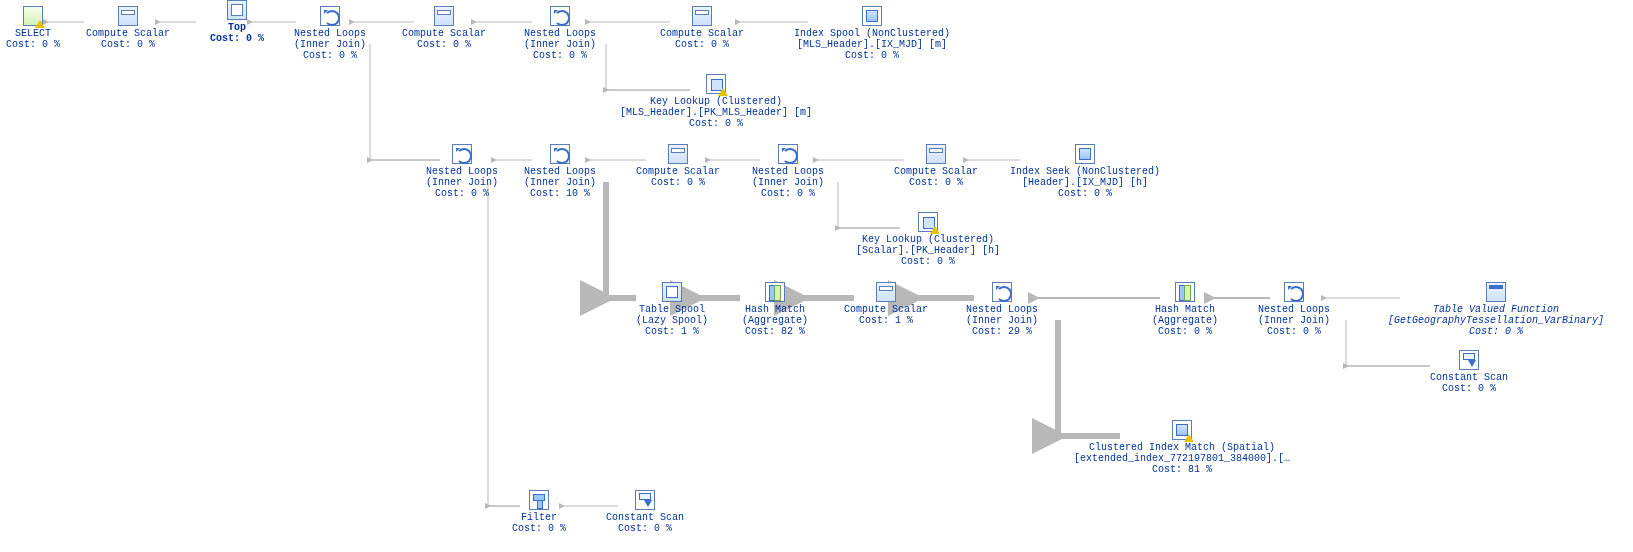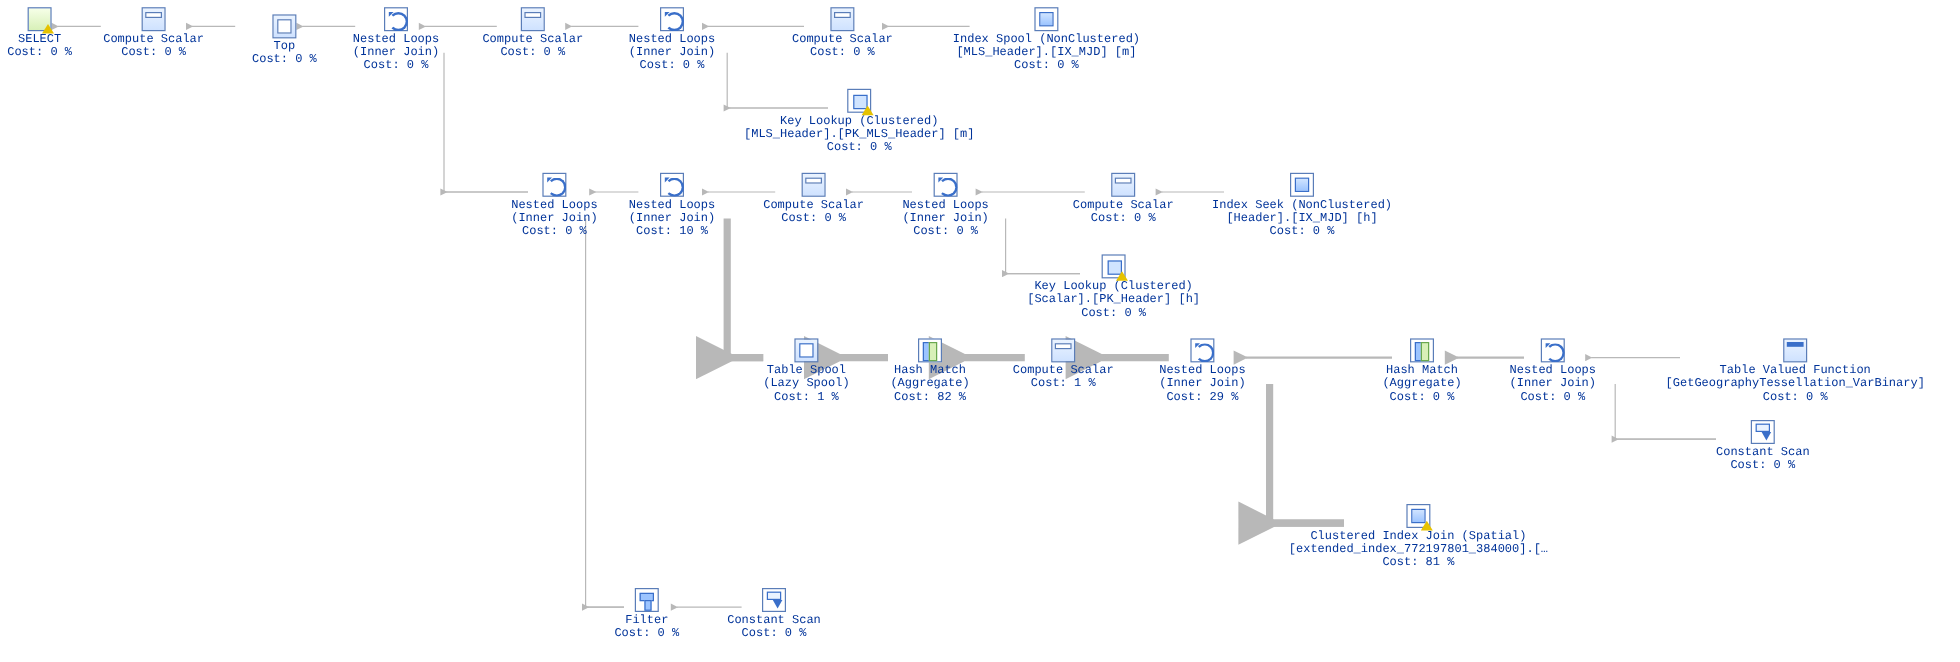--- a/index.html
+++ b/index.html
@@ -108,21 +108,21 @@
   <span class="lbl">SELECT</span>
   <span class="lbl"><span>Cost: </span><span>0 %</span></span>
 </div>
 
 <div class="node" style="left:86px;top:6px;">
   <div class="icon ic ic-compute"></div>
   <span class="lbl">Compute Scalar</span>
   <span class="lbl"><span>Cost: </span><span>0 %</span></span>
 </div>
 
-<div class="node" style="left:210px;top:12px;">
+<div class="node" style="left:210px;top:0;font-weight:bold;">
   <div class="icon ic ic-top"></div>
   <span class="lbl">Top</span>
   <span class="lbl"><span>Cost: </span><span>0 %</span></span>
 </div>
 
 <div class="node" style="left:294px;top:6px;">
   <div class="icon ic ic-loop"></div>
   <span class="lbl">Nested Loops</span>
   <span class="lbl">(Inner Join)</span>
   <span class="lbl"><span>Cost: </span><span>0 %</span></span>
@@ -242,36 +242,36 @@
   <span class="lbl"><span>Cost: </span><span>0 %</span></span>
 </div>
 
 <div class="node" style="left:1258px;top:282px;">
   <div class="icon ic ic-loop"></div>
   <span class="lbl">Nested Loops</span>
   <span class="lbl">(Inner Join)</span>
   <span class="lbl"><span>Cost: </span><span>0 %</span></span>
 </div>
 
-<div class="node" style="left:1388px;top:282px;">
+<div class="node" style="left:1388px;top:282px;font-style:italic;">
   <div class="icon ic ic-tvf"></div>
   <span class="lbl">Table Valued Function</span>
   <span class="lbl">[GetGeographyTessellation_VarBinary]</span>
   <span class="lbl"><span>Cost: </span><span>0 %</span></span>
 </div>
 
 <div class="node" style="left:1430px;top:350px;">
   <div class="icon ic ic-const"></div>
   <span class="lbl">Constant Scan</span>
   <span class="lbl"><span>Cost: </span><span>0 %</span></span>
 </div>
 
 <div class="node" style="left:1074px;top:420px;">
   <div class="icon ic ic-spatial"></div>
-  <span class="lbl">Clustered Index Join (Spatial)</span>
+  <span class="lbl">Clustered Index Match (Spatial)</span>
   <span class="lbl">[extended_index_772197801_384000].[…</span>
   <span class="lbl"><span>Cost: </span><span>81 %</span></span>
 </div>
 
 <div class="node" style="left:512px;top:490px;">
   <div class="icon ic ic-filter"></div>
   <span class="lbl">Filter</span>
   <span class="lbl"><span>Cost: </span><span>0 %</span></span>
 </div>
 

